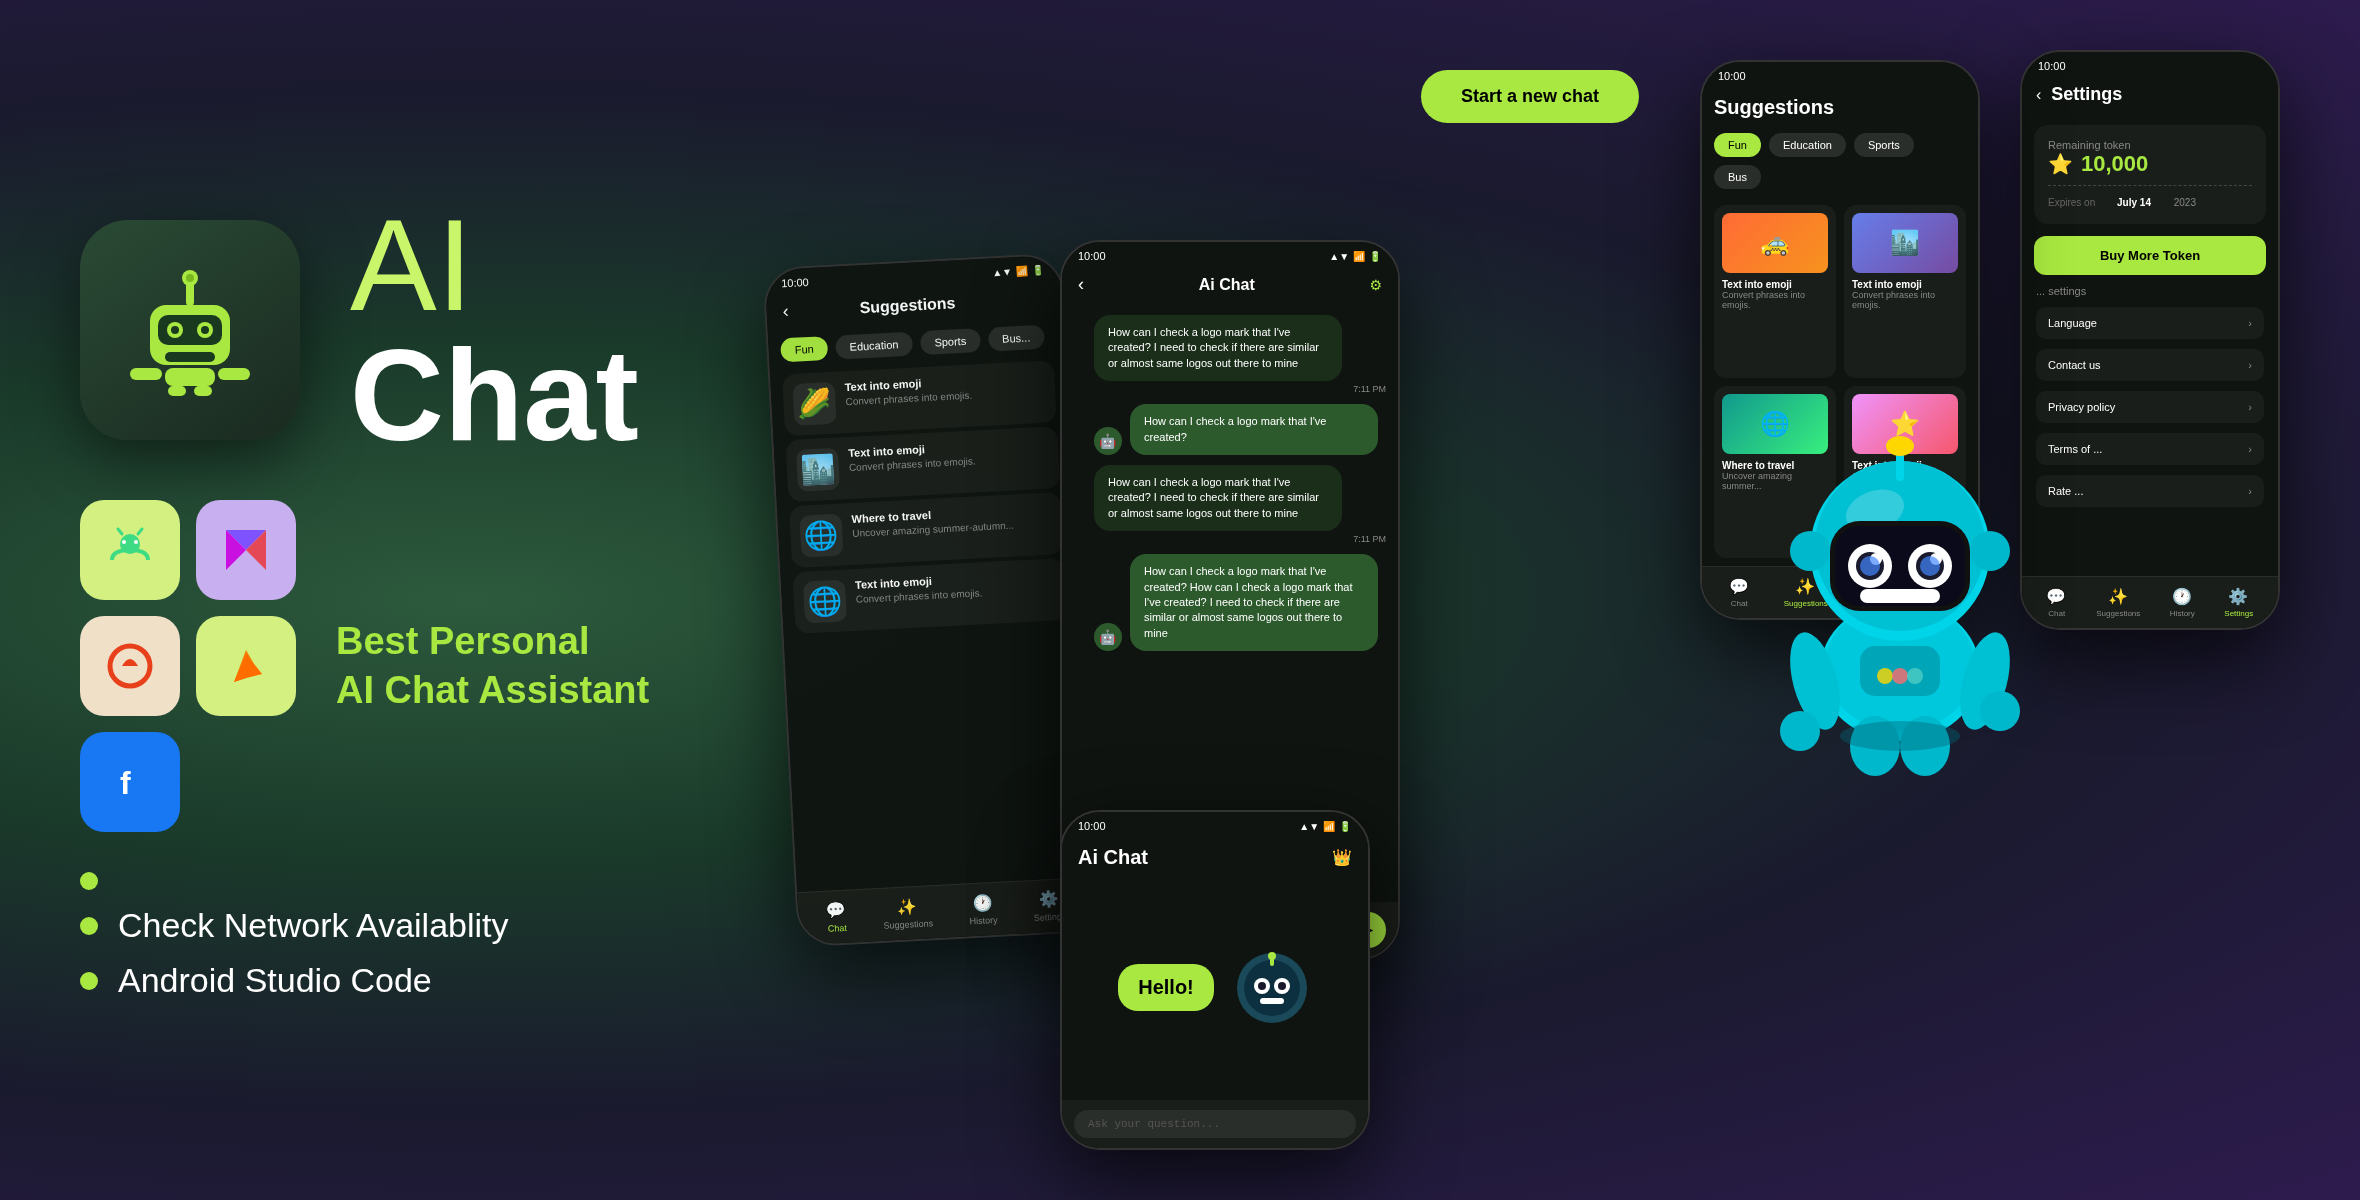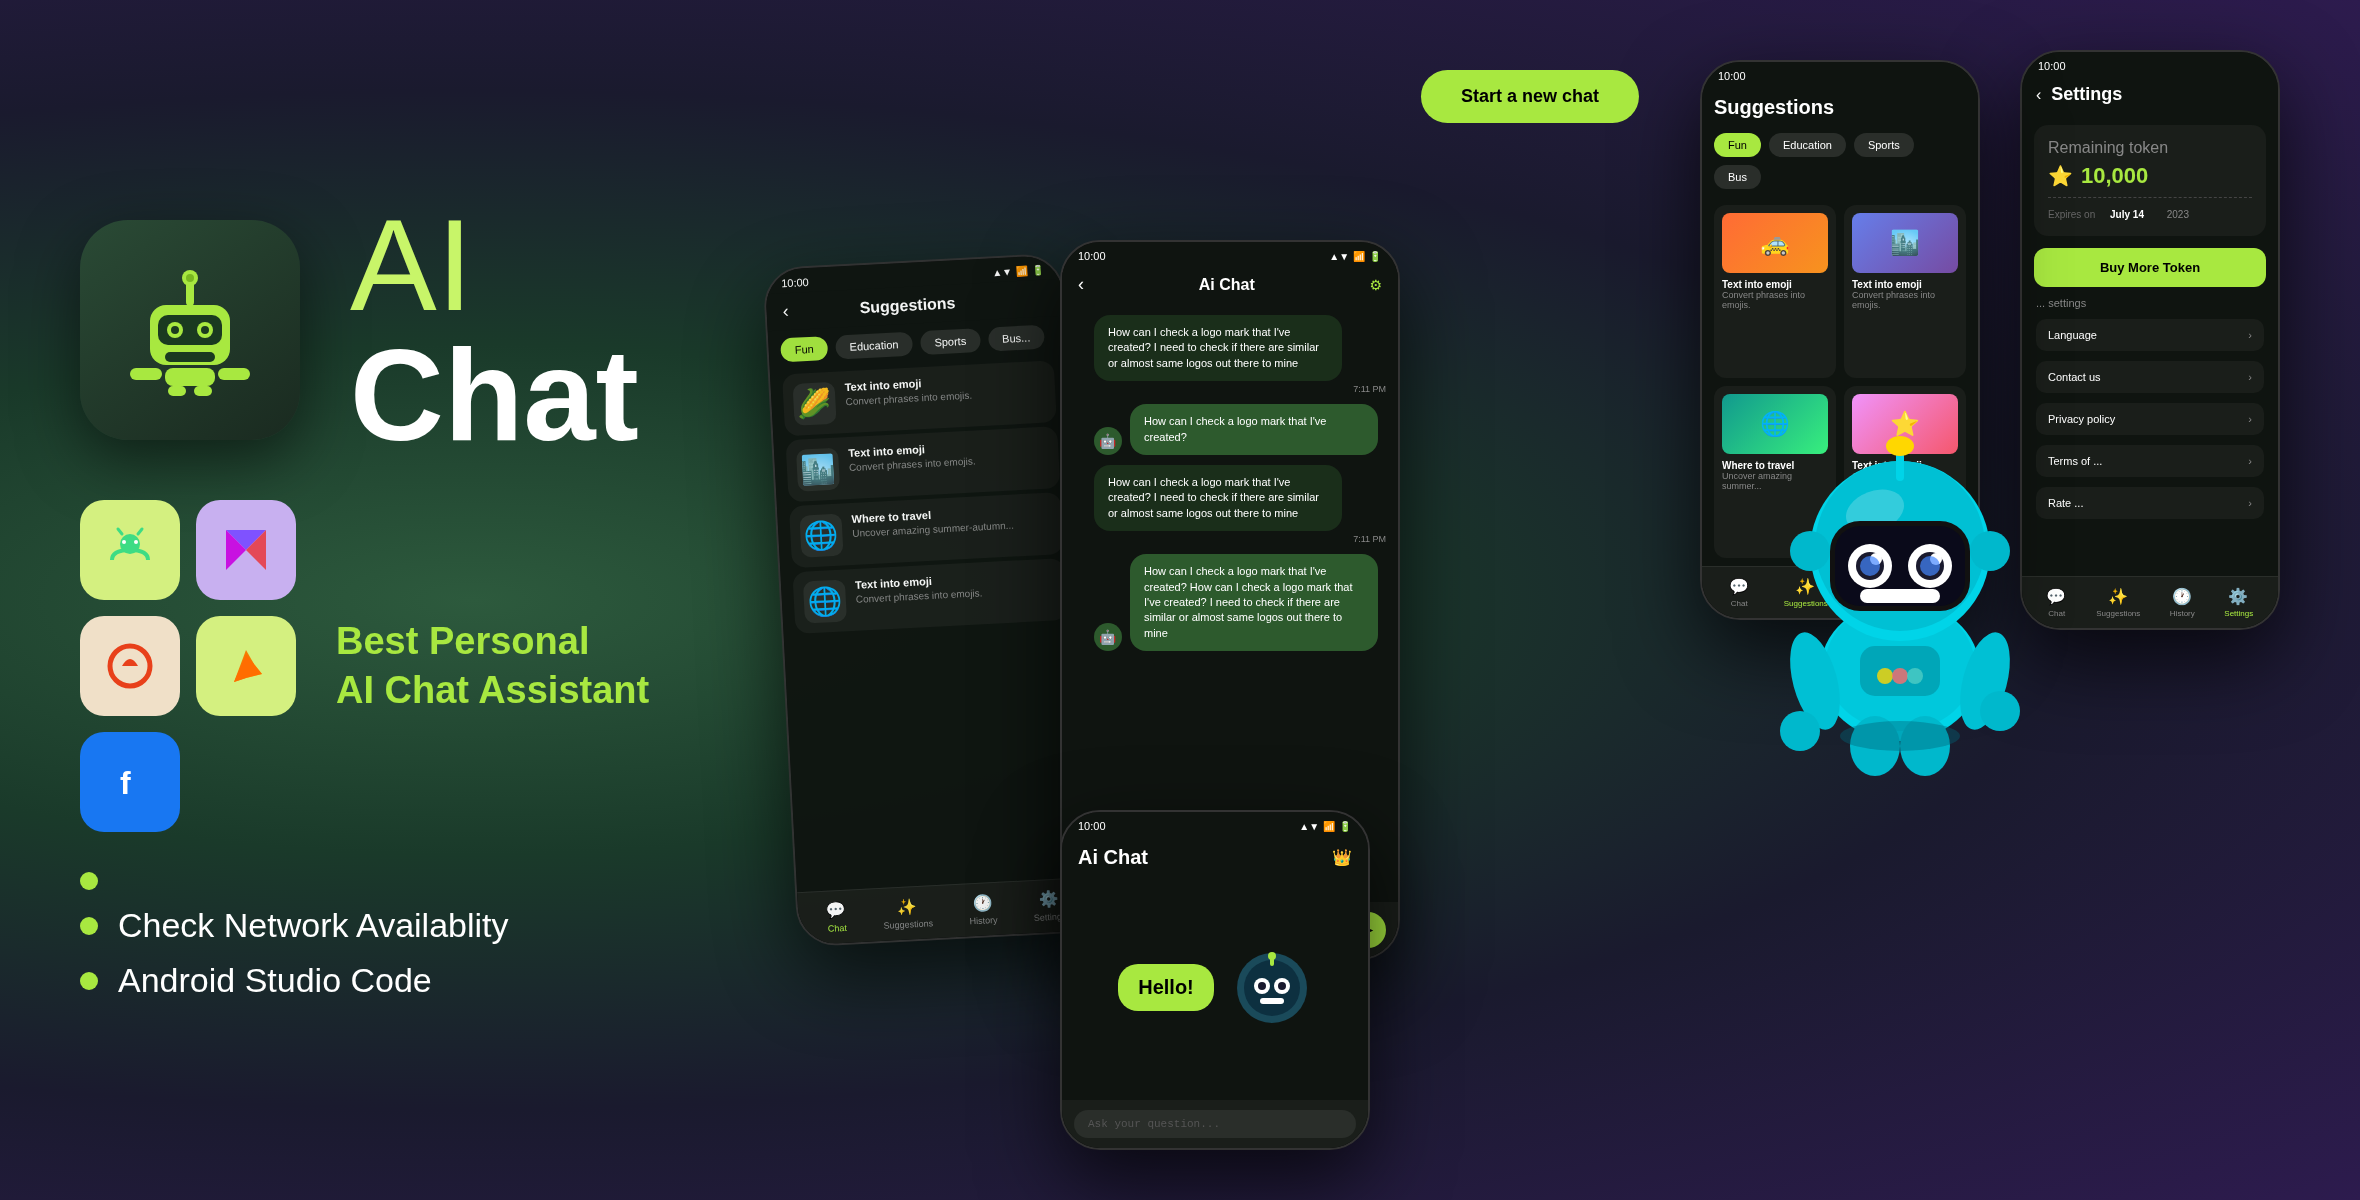--- a/index.html
+++ b/index.html
@@ -325,22 +325,21 @@
 
     .settings-token-box {
       margin: 12px;
       background: #1a1e1a;
       border-radius: 14px;
       padding: 14px;
     }
 
     .token-label {
       color: #888;
-      font-size: 16px;
-      margin-bottom: 6px;
+      font-size: 11px;
     }
 
     .token-value {
       color: #a8e840;
       font-size: 22px;
       font-weight: 700;
     }
 
     .token-expires {
       color: #666;
@@ -765,21 +764,21 @@
 
         <div class="settings-token-box">
           <div class="token-label">Remaining token</div>
           <div style="display:flex;align-items:center;gap:8px;">
             <span style="font-size:20px;">⭐</span>
             <span class="token-value">10,000</span>
           </div>
           <div style="border-top:1px dashed #444;margin-top:8px;padding-top:6px;">
             <span class="token-expires">
               <span>Expires on</span>
-              <span style="color:white;font-weight:600;margin-left:12px;">July 14</span>
+              <span style="color:white;font-weight:600;margin-left:19px;">July 14</span>
               <span style="color:#888;margin-left:20px;">2023</span>
             </span>
           </div>
         </div>
 
         <div class="buy-token-btn">
           <span>Buy More Token</span>
         </div>
 
         <div style="padding:10px 14px;display:flex;flex-direction:column;gap:10px;flex:1;">

